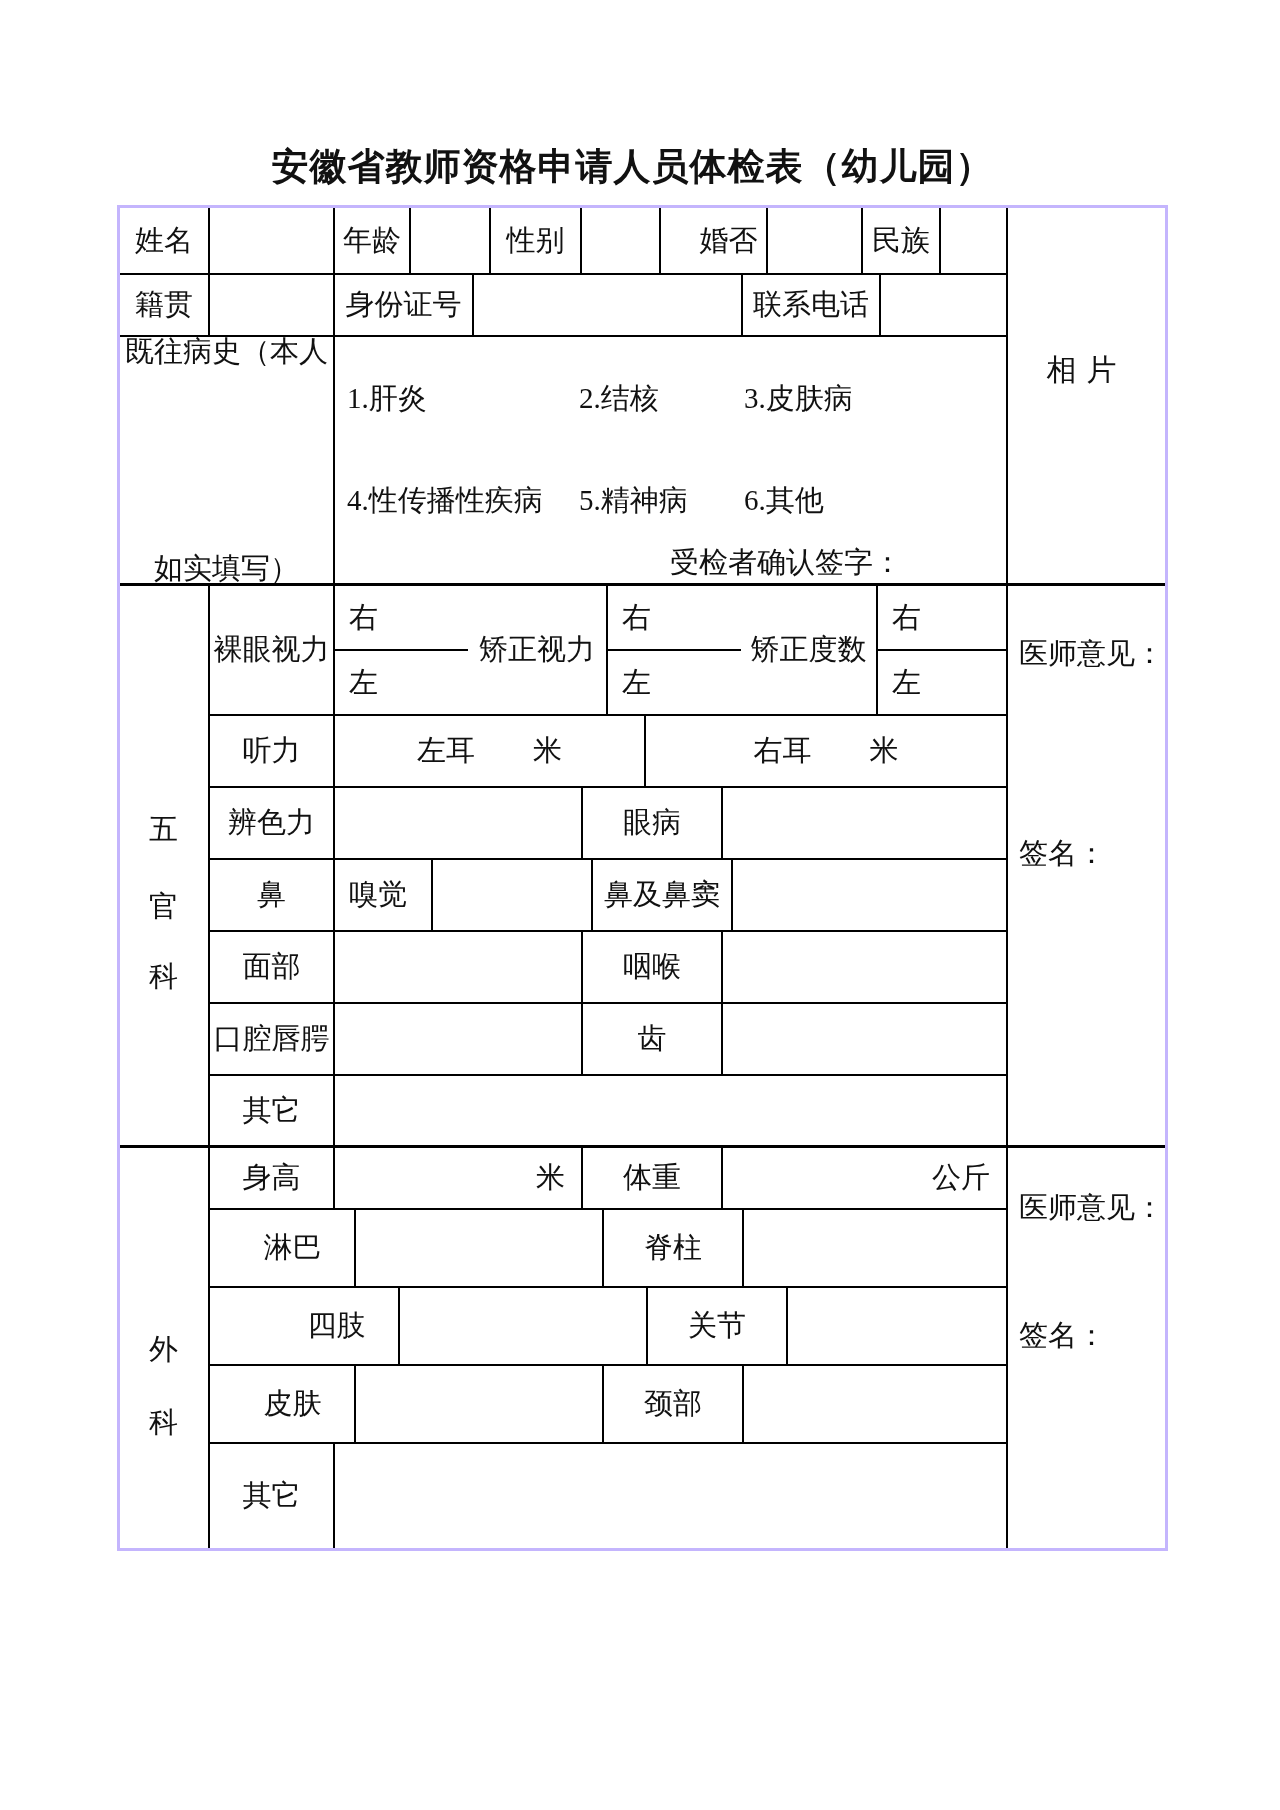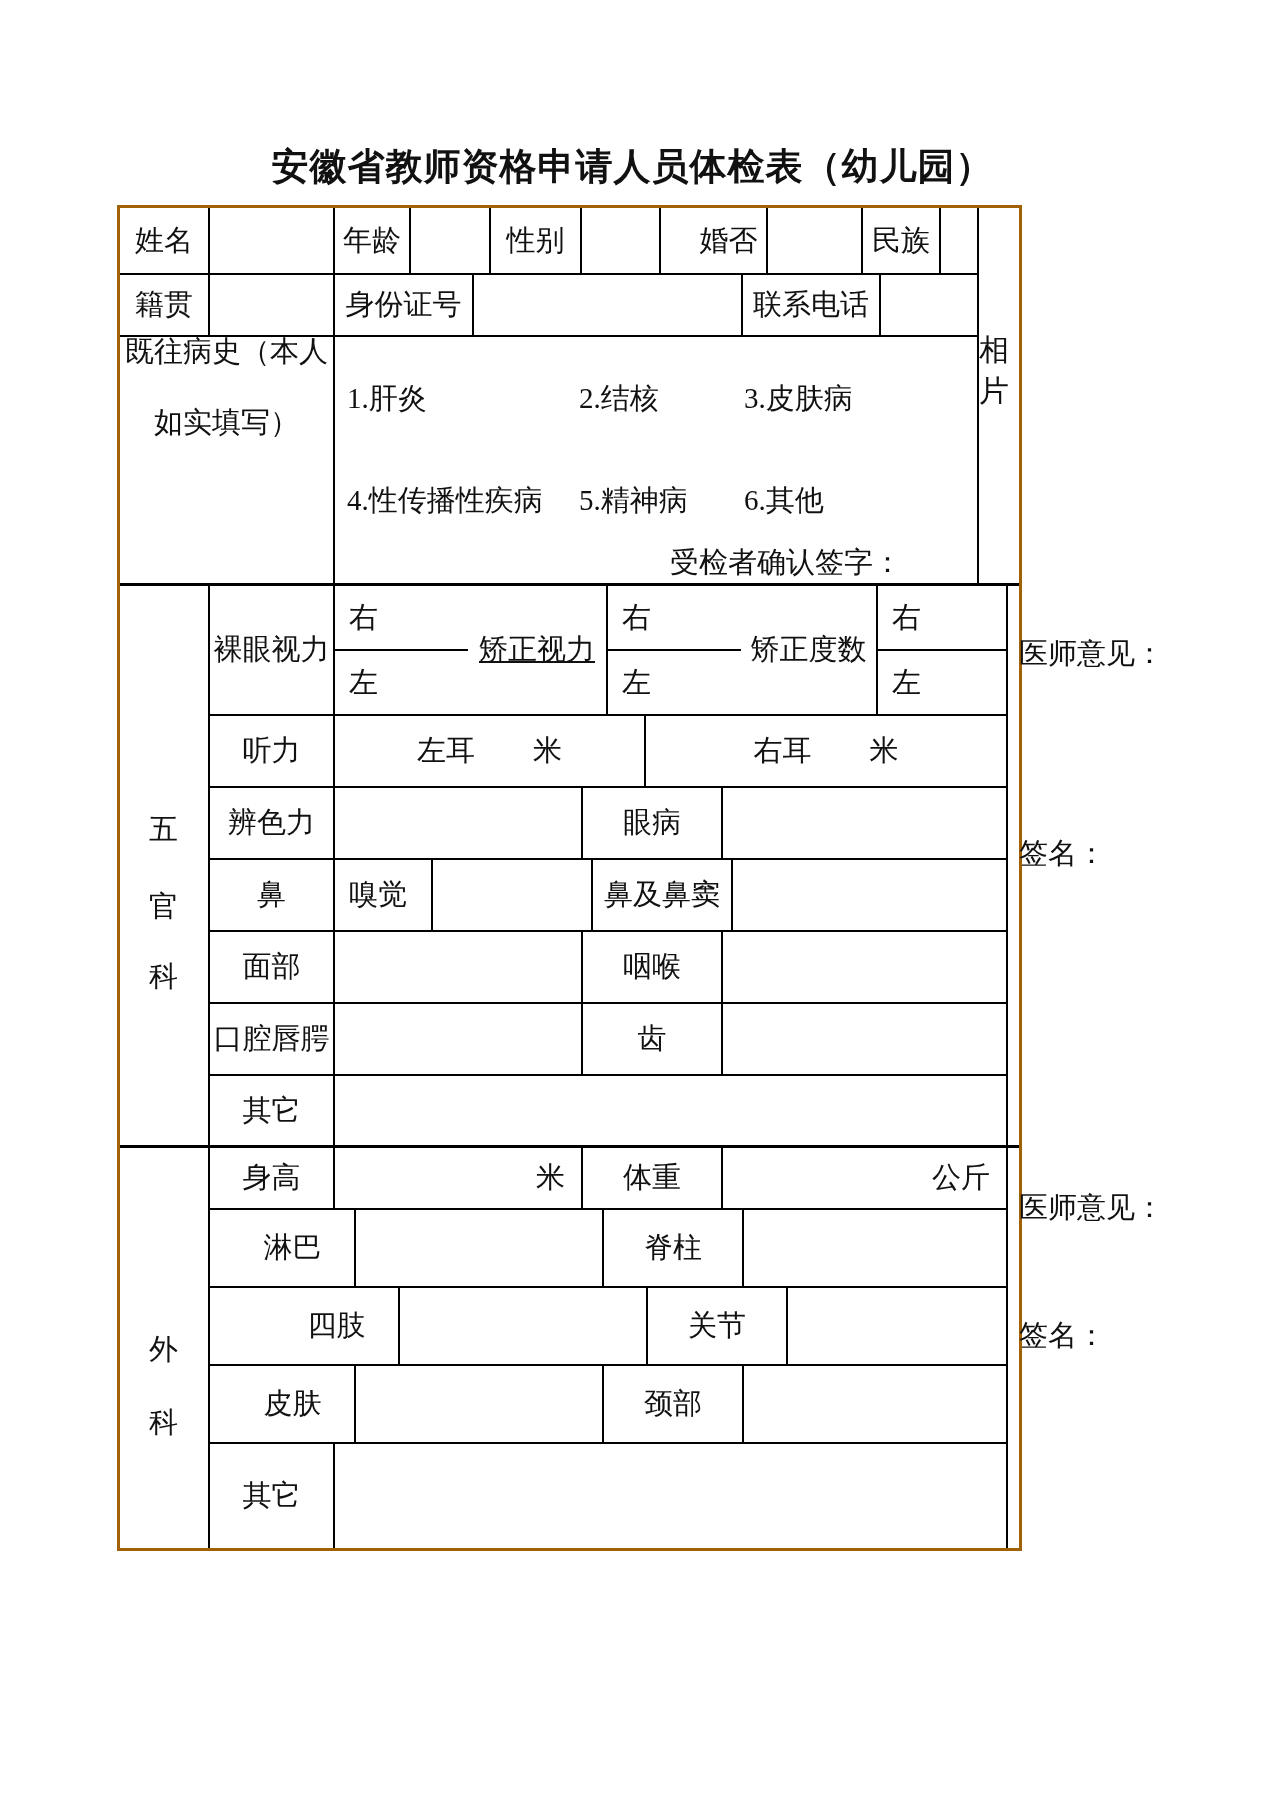--- a/index.html
+++ b/index.html
@@ -11,22 +11,22 @@
     color:#111;
   }
   .title{
     position:absolute;left:107px;top:142px;width:1051px;
     text-align:center;
     font-family:"Liberation Sans","DejaVu Sans",sans-serif;
     font-weight:bold;font-size:37px;letter-spacing:1px;
   }
   .form{
     position:absolute;left:117px;top:205px;
-    width:905px;
-    border:3px solid #a16207;
+    width:1051px;
+    border:3px solid #c4b5fd;
     box-sizing:border-box;
     display:flex;flex-direction:column;
   }
   .section{display:flex;box-sizing:border-box;}
   .section.divided{border-bottom:3px solid #000;}
   .main{width:888px;border-right:2px solid #000;box-sizing:border-box;display:flex;flex-direction:column;}
   .sidecell{flex:1;position:relative;box-sizing:border-box;}
   .row{display:flex;box-sizing:border-box;}
   .row.bb{border-bottom:2px solid #000;}
   .cell{box-sizing:border-box;display:flex;align-items:center;justify-content:center;font-size:29px;}
@@ -44,21 +44,21 @@
     margin-bottom:-72px;
   }
   .rows-col{flex:1;display:flex;flex-direction:column;}
   .subcol{display:flex;flex-direction:column;box-sizing:border-box;}
   .subcell{flex:1;display:flex;align-items:center;box-sizing:border-box;
     font-size:29px;padding-left:14px;}
   .subcell.bb{border-bottom:2px solid #000;}
   
   .hist-label{
     width:215px;border-right:2px solid #000;box-sizing:border-box;
-    display:flex;flex-direction:column;align-items:center;justify-content:flex-start;
+    display:flex;flex-direction:column;align-items:center;justify-content:space-between;
     font-size:29px;line-height:1.0;
   }
   .hist-label .l2{margin-top:42px;}
   .hist-content{flex:1;box-sizing:border-box;padding:42px 0 0 12px;font-size:29px;}
   .hist-line{display:flex;}
   .hist-line .i1{width:232px;}
   .hist-line .i2{width:165px;}
   .hist-line2{margin-top:62px;align-items:center;}
   .hist-sign{margin-top:22px;padding-left:323px;}
   
@@ -139,21 +139,21 @@
             <div class="row bb h-130">
               <div class="cell br" style="width:125px;">裸眼视力</div>
               <div class="subcol br" style="width:133px;">
                 <div class="subcell bb">
                     <span>右</span>
                   </div>
                 <div class="subcell">
                     <span>左</span>
                   </div>
               </div>
-              <div class="cell br" style="width:140px;text-decoration:underline;">矫正视力</div>
+              <div class="cell br" style="width:140px;">矫正视力</div>
               <div class="subcol br" style="width:133px;">
                 <div class="subcell bb">
                     <span>右</span>
                   </div>
                 <div class="subcell">
                     <span>左</span>
                   </div>
               </div>
               <div class="cell br" style="width:137px;">矫正度数</div>
               <div class="subcol" style="flex:1;">

